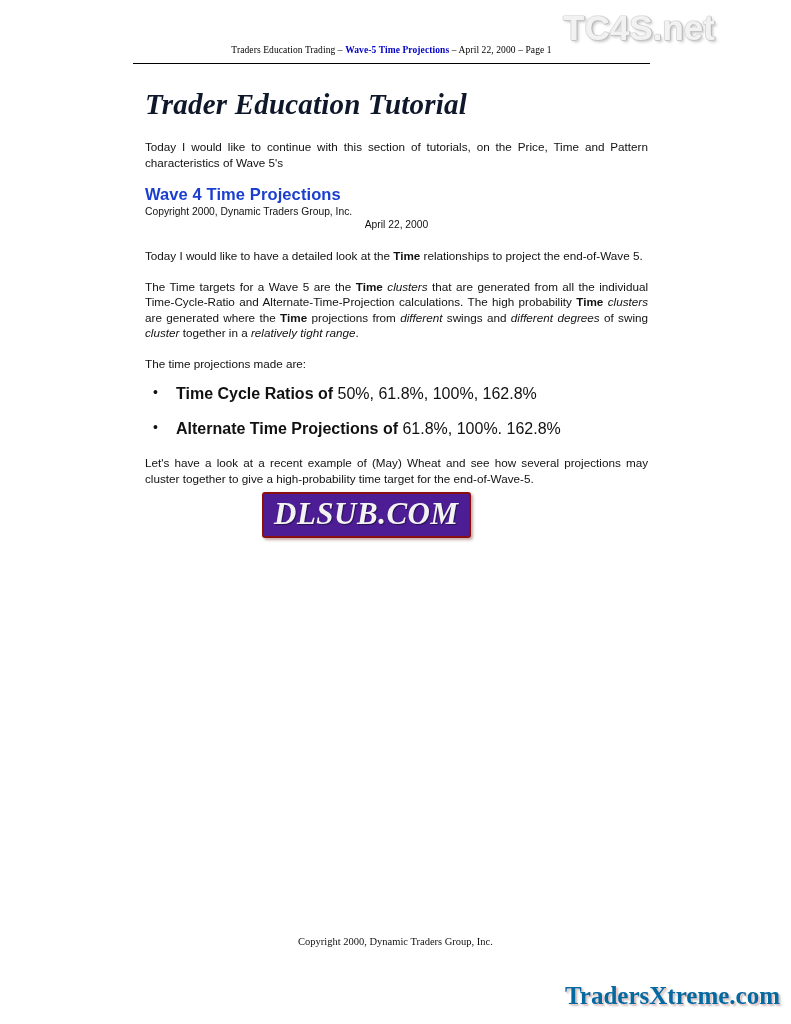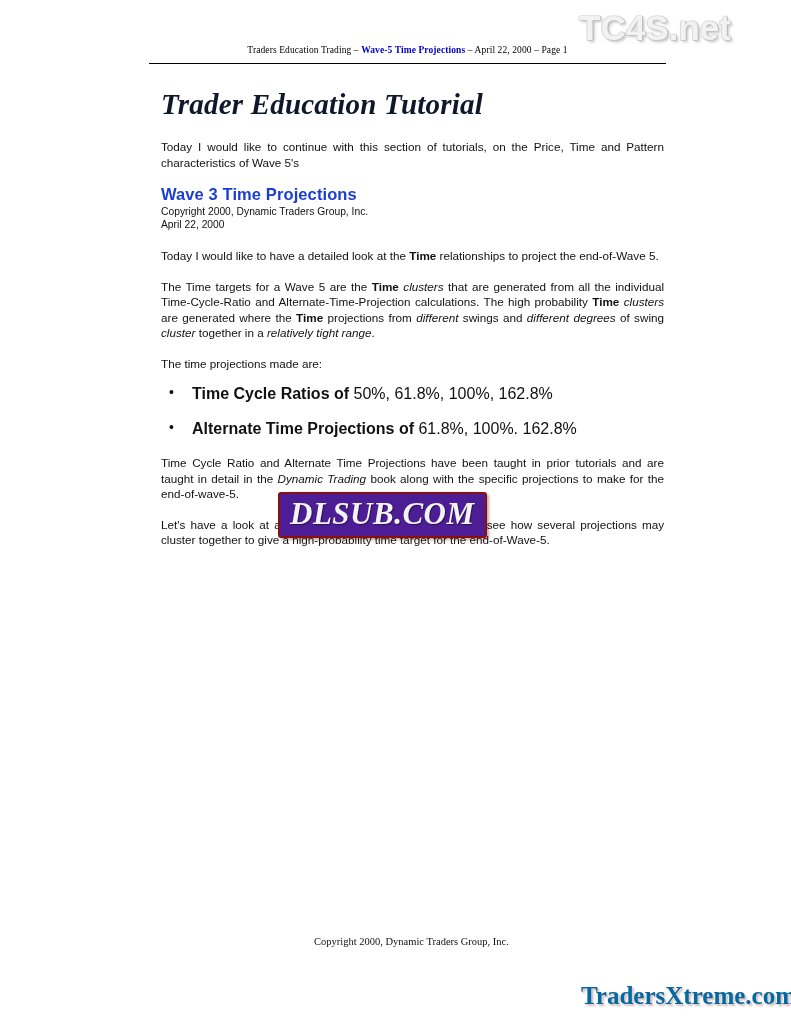--- a/index.html
+++ b/index.html
@@ -29,21 +29,21 @@
       -1px 0 0 #d9d9d9,
       0 1px 0 #c4c4c4,
       0 -1px 0 #e6e6e6,
       2px 2px 3px rgba(120,120,120,0.45);
     letter-spacing: 0px;
     white-space: nowrap;
   }
 
   .page {
     position: absolute;
-    left: 16px;
+    left: 0;
     top: 0;
     width: 733px;
     height: 1024px;
   }
 
   
   .header-line {
     position: absolute;
     left: 133px;
     top: 45px;
@@ -102,20 +102,21 @@
   }
 
   .copyline {
     margin: 0;
     font-size: 10.3px;
     line-height: 12.5px;
     color: #111111;
   }
   .copyline.second {
     margin-bottom: 17px;
+    text-align: center;
   }
 
   .bullets {
     margin: 0 0 6px 0;
     padding: 0;
     list-style: none;
   }
   .bullets li {
     position: relative;
     margin: 0 0 19px 0;
@@ -191,36 +192,35 @@
     <span>Traders Education Trading – </span><span class="hl-bold-blue">Wave-5 Time Projections</span><span> – April 22, 2000 – Page 1</span>
   </div>
   <div class="header-rule"></div>
 
   <div class="content">
 
     <h1 class="doc-title">Trader Education Tutorial</h1>
 
     <p class="body">Today I would like to continue with this section of tutorials, on the Price, Time and Pattern characteristics of Wave 5's</p>
 
-    <h2 class="section">Wave 3 Time Projections</h2>
+    <h2 class="section">Wave 4 Time Projections</h2>
     <p class="copyline">Copyright 2000, Dynamic Traders Group, Inc.</p>
     <p class="copyline second">April 22, 2000</p>
 
     <p class="body"><span>Today I would like to  have a detailed look at the </span><b>Time</b><span> relationships to project the end-of-Wave 5.</span></p>
 
     <p class="body"><span>The Time targets for a Wave 5 are the </span><b>Time</b><span> </span><i>clusters</i><span> that are generated from all the individual Time-Cycle-Ratio and Alternate-Time-Projection calculations. The high probability </span><b>Time</b><span> </span><i>clusters</i><span> are generated where the </span><b>Time</b><span> projections from </span><i>different</i><span> swings and </span><i>different degrees</i><span> of swing </span><i>cluster</i><span> together in a </span><i>relatively tight range</i><span>.</span></p>
 
     <p class="body">The time projections made are:</p>
 
     <ul class="bullets">
       <li><b>Time Cycle Ratios of </b><span>50%, 61.8%, 100%, 162.8%</span></li>
       <li><b>Alternate Time Projections of </b><span>61.8%, 100%. 162.8%</span></li>
     </ul>
 
-    <p class="body"><span>Time Cycle Ratio and Alternate Time Projections have been taught in prior tutorials and are taught in detail in the </span><i>Dynamic Trading</i><span> book along with the specific projections to make for the end-of-wave-5.</span></p>
 
     <p class="body">Let's have a look at a recent example of (May) Wheat and see how several projections may cluster together to give a high-probability time target for the end-of-Wave-5.</p>
 
   </div>
 
   <div class="dlsub">DLSUB.COM</div>
 
   <div class="footer-copy">Copyright 2000, Dynamic Traders Group, Inc.</div>
 
   <div class="tx-watermark">TradersXtreme.com</div>

